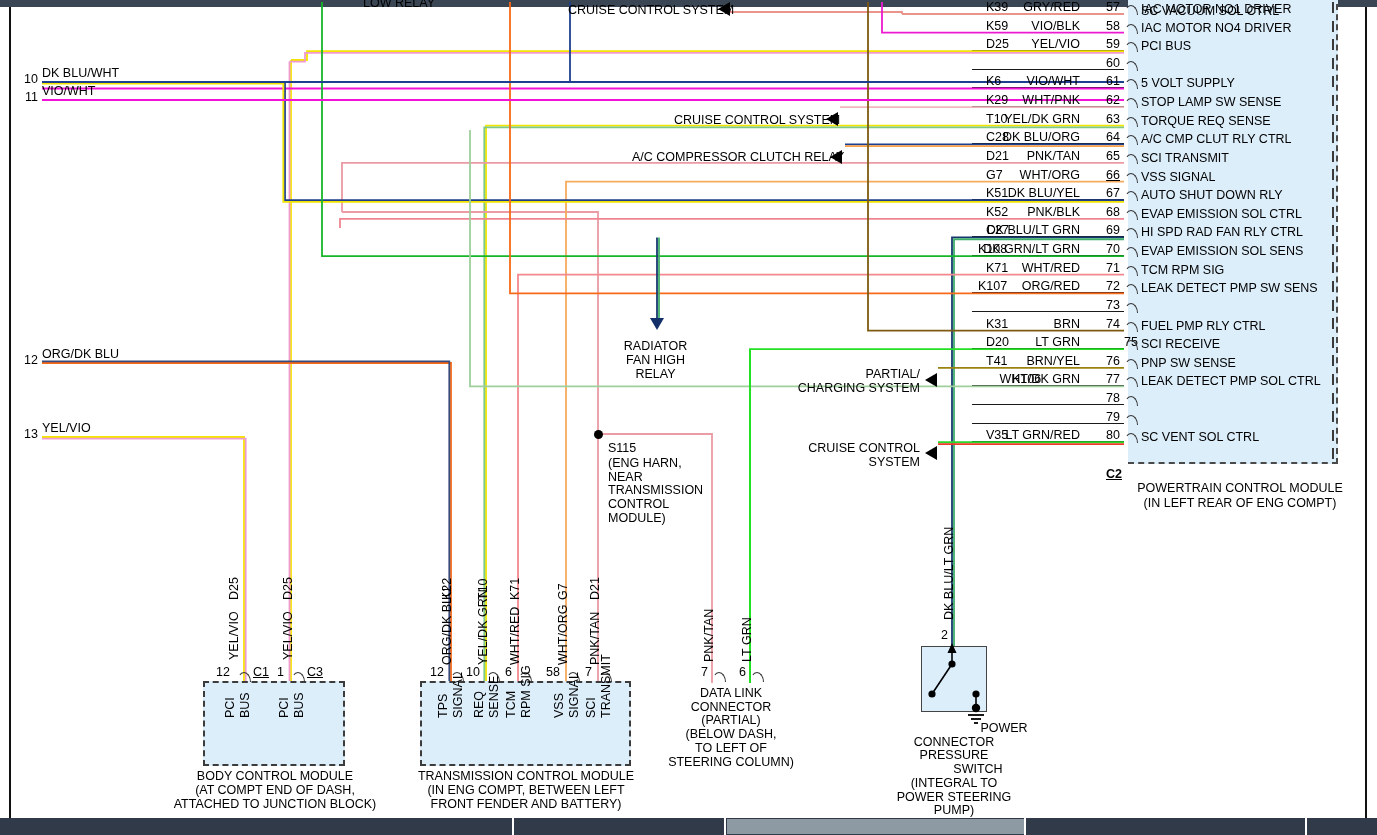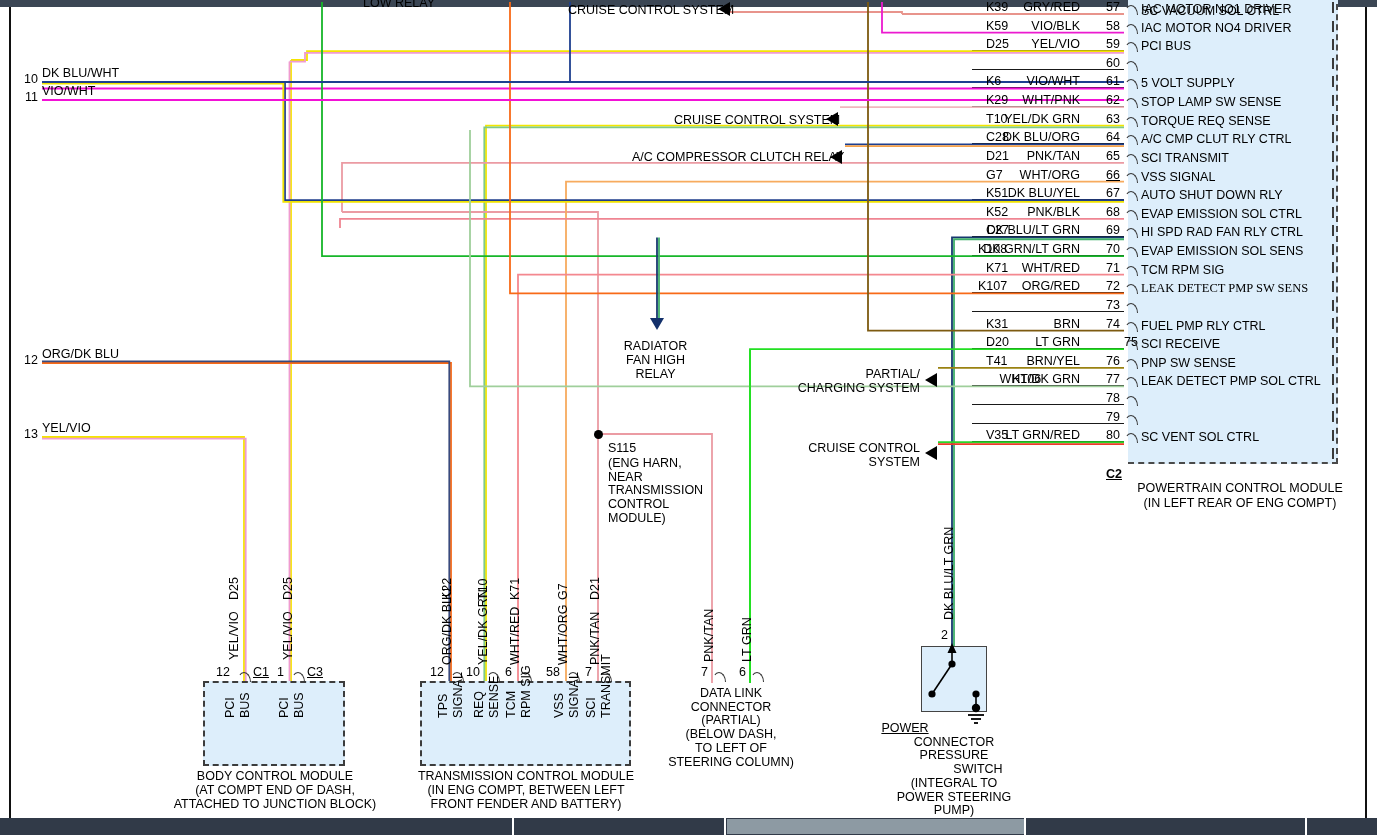--- a/index.html
+++ b/index.html
@@ -241,21 +241,21 @@
       <div class="pcm-fn" style="top: 244.06px;">EVAP EMISSION SOL SENS</div>
       <div class="t r" style="left:1086px;top:260.68px;width:34px;">71</div>
       <div class="t" style="left:986px;top:260.68px;">K71</div>
       <div class="t r" style="left:960px;top:260.68px;width:120px;">WHT/RED</div>
       <div class="arc" style="left:1124px;top:265.68px;"></div>
       <div class="pcm-fn" style="top: 262.68px;">TCM RPM SIG</div>
       <div class="t r" style="left:1086px;top:279.3px;width:34px;">72</div>
       <div class="t" style="left:978px;top:279.3px;">K107</div>
       <div class="t r" style="left:960px;top:279.3px;width:120px;">ORG/RED</div>
       <div class="arc" style="left:1124px;top:284.3px;"></div>
-      <div class="pcm-fn" style="top: 281.3px; font-family: Liberation Serif, serif;">LEAK DETECT PMP SW SENS</div>
+      <div class="pcm-fn" style="top: 281.3px;">LEAK DETECT PMP SW SENS</div>
       <div class="t r" style="left:1086px;top:297.92px;width:34px;">73</div>
       <div class="arc" style="left:1124px;top:302.92px;"></div>
       <div class="t r" style="left:1086px;top:316.54px;width:34px;">74</div>
       <div class="t" style="left:986px;top:316.54px;">K31</div>
       <div class="t r" style="left:960px;top:316.54px;width:120px;">BRN</div>
       <div class="arc" style="left:1124px;top:321.54px;"></div>
       <div class="pcm-fn" style="top: 318.54px;">FUEL PMP RLY CTRL</div>
       <div class="t r" style="left:1104px;top:335.16px;width:34px;">75</div>
       <div class="t" style="left:986px;top:335.16px;">D20</div>
       <div class="t r" style="left:960px;top:335.16px;width:120px;">LT GRN</div>
@@ -371,21 +371,21 @@
     <circle cx="55" cy="62" r="4.2" fill="#000"></circle>
     <line x1="31" y1="18" x2="31" y2="2" stroke="#000" stroke-width="1.6"></line>
     <polygon points="31,-3 26.5,7 35.5,7" fill="#000"></polygon>
     <line x1="47" y1="69" x2="63" y2="69" stroke="#000" stroke-width="1.8"></line>
     <line x1="50" y1="73" x2="60" y2="73" stroke="#000" stroke-width="1.8"></line>
     <line x1="53" y1="77" x2="57" y2="77" stroke="#000" stroke-width="1.8"></line>
   </svg>
   <div class="t" style="left:941px;top:628px;">2</div>
   <div class="vert" style="left:942px;top:620px;">DK BLU/LT GRN</div>
   <div id="ps-caption">
-      <div class="t c" style="left:815px;top:721px;width:180px;text-decoration:underline;">POWER</div>
+      <div class="t c" style="left:914px;top:721px;width:180px;">POWER</div>
       <div class="t c" style="left:864px;top:734.7px;width:180px;">CONNECTOR</div>
       <div class="t c" style="left:864px;top:748.4px;width:180px;">PRESSURE</div>
       <div class="t c" style="left:888px;top:762.1px;width:180px;">SWITCH</div>
       <div class="t c" style="left:864px;top:775.8px;width:180px;">(INTEGRAL TO</div>
       <div class="t c" style="left:864px;top:789.5px;width:180px;">POWER STEERING</div>
       <div class="t c" style="left:864px;top:803.2px;width:180px;">PUMP)</div>
     </div>
 
   <div class="chrome-bot"></div>
   <div class="sb-thumb"></div>

